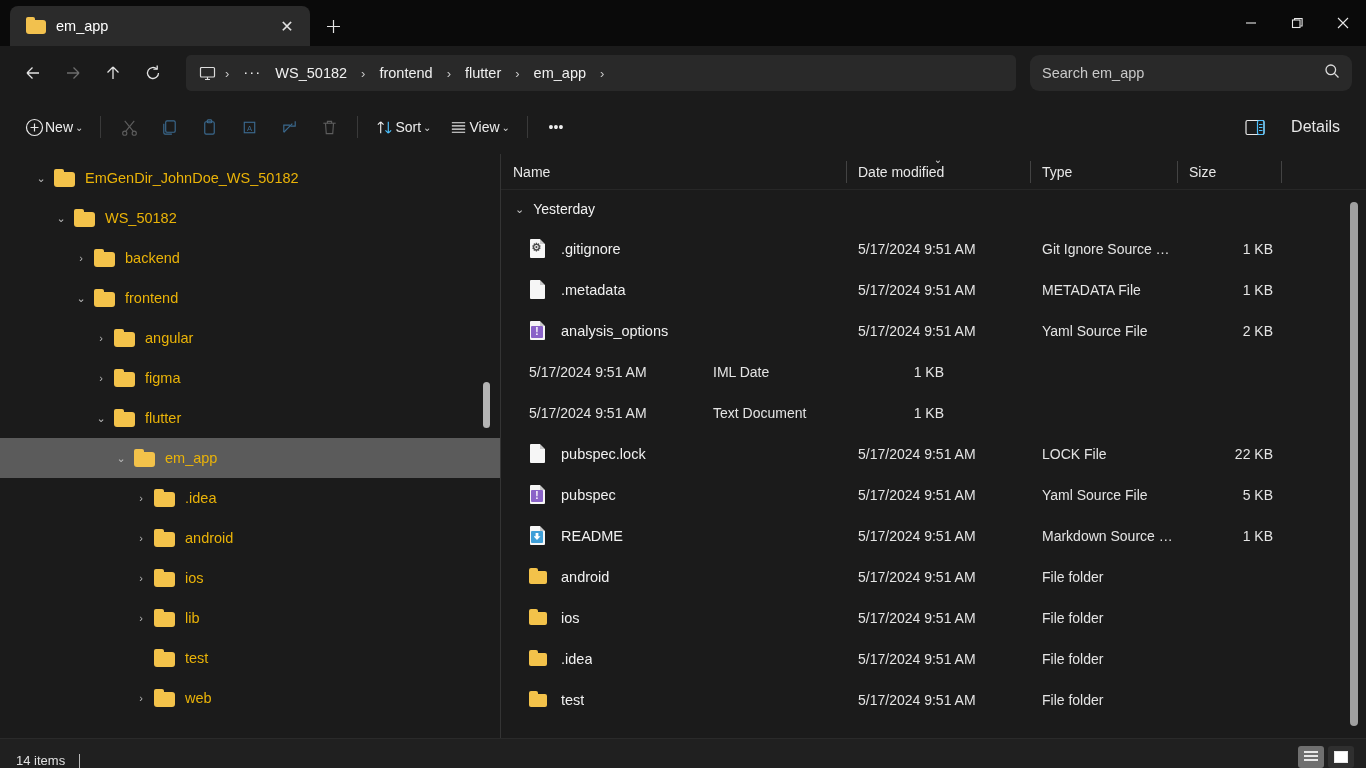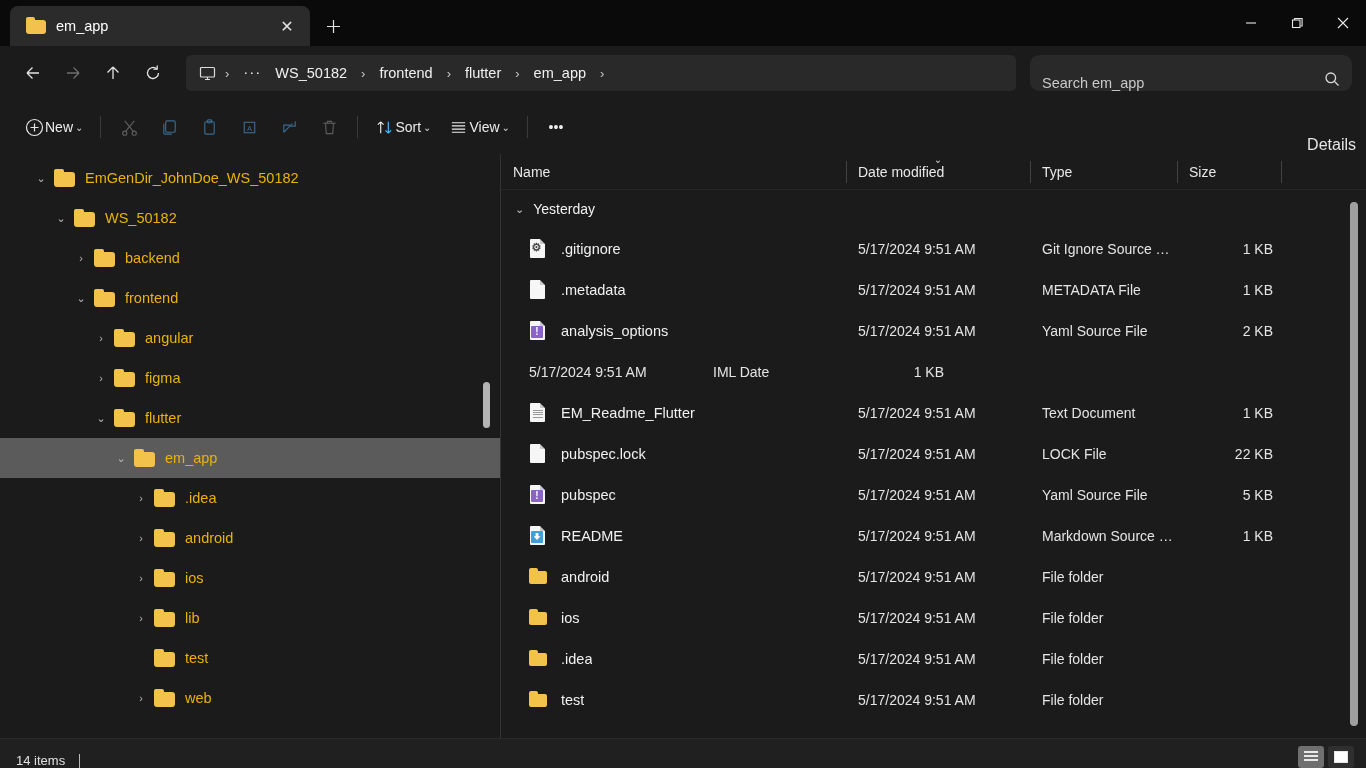--- a/index.html
+++ b/index.html
@@ -58,35 +58,35 @@
   }
   .crumbsep { color: #c8c8c8; font-size: 13px; padding: 0 7px; flex: none; display:flex; align-items:center; }
   .crumb {
     font-size: 14.5px; color: #f0f0f0; padding: 4px 7px; border-radius: 4px;
     white-space: nowrap; flex: none;
   }
   .crumb.ellipsis { letter-spacing: 1px; padding-top:0; font-size:15px;}
   .pc-icon { width: 22px; display:flex; align-items:center; justify-content:center; color:#dcdcdc; flex:none; }
   .searchbox {
     width: 322px; height: 36px; background: #292929; border-radius: 9px;
-    display: flex; align-items: flex-end; padding: 0 12px; margin-left: 12px; flex: none;
+    display: flex; align-items: center; padding: 0 12px; margin-left: 12px; flex: none;
   }
   .searchbox .ph { flex: 1; font-size: 14.5px; color: #c9c9c9; }
 
   
   .cmdbar { height: 54px; background:#1b1b1b; display: flex; align-items: center; padding: 0 16px; flex:none; position:relative;}
   .cbtn {
     height: 34px; border-radius: 5px; display: flex; align-items: center;
     justify-content: center; gap: 1px; padding: 0 9px; color: #ececec; font-size: 14px; flex:none;
   }
   .cbtn.icononly { width: 40px; padding: 0; }
   .cbtn.dim { color: #5d5d5d; }
   .cbtn .chev { font-size: 10px; color:#d6d6d6; margin-left:1px;}
   .cdiv { width: 1px; height: 22px; background: #3a3a3a; margin: 0 8px; flex:none; }
-  .details-btn { position:absolute; right: 0; display:flex; align-items:center; gap:26px; height:34px; padding: 0 10px; border-radius:5px;flex-direction:column; }
+  .details-btn { position:absolute; right: 16px; display:flex; align-items:center; gap:26px; height:34px; padding: 0 10px; border-radius:5px; }
 
   
   .main { flex: 1; display: flex; min-height: 0; background:#1b1b1b; }
 
   
   .sidebar { width: 500px; flex: none; position: relative; background:#1b1b1b; overflow:hidden; }
   .tree { padding-top: 4px; }
   .trow {
     height: 40px; display: flex; align-items: center; padding-right: 10px;
     position: relative; white-space: nowrap;
@@ -530,26 +530,20 @@
               <span class="fdate">5/17/2024 9:51 AM</span>
               <span class="ftype">Yaml Source File</span>
               <span class="fsize">2 KB</span>
             </div>
             <div class="frow">
               <span class="fdate">5/17/2024 9:51 AM</span>
               <span class="ftype">IML Date</span>
               <span class="fsize">1 KB</span>
             </div>
             <div class="frow">
-              <span class="fname">
-                <span class="ficon">
-                  <span class="page lines"></span>
-                </span>
-                <span class="txt">EM_Readme_Flutter</span>
-              </span>
               <span class="fdate">5/17/2024 9:51 AM</span>
               <span class="ftype">Text Document</span>
               <span class="fsize">1 KB</span>
             </div>
             <div class="frow">
               <span class="fname">
                 <span class="ficon">
                   <span class="page"></span>
                 </span>
                 <span class="txt">pubspec.lock</span>

